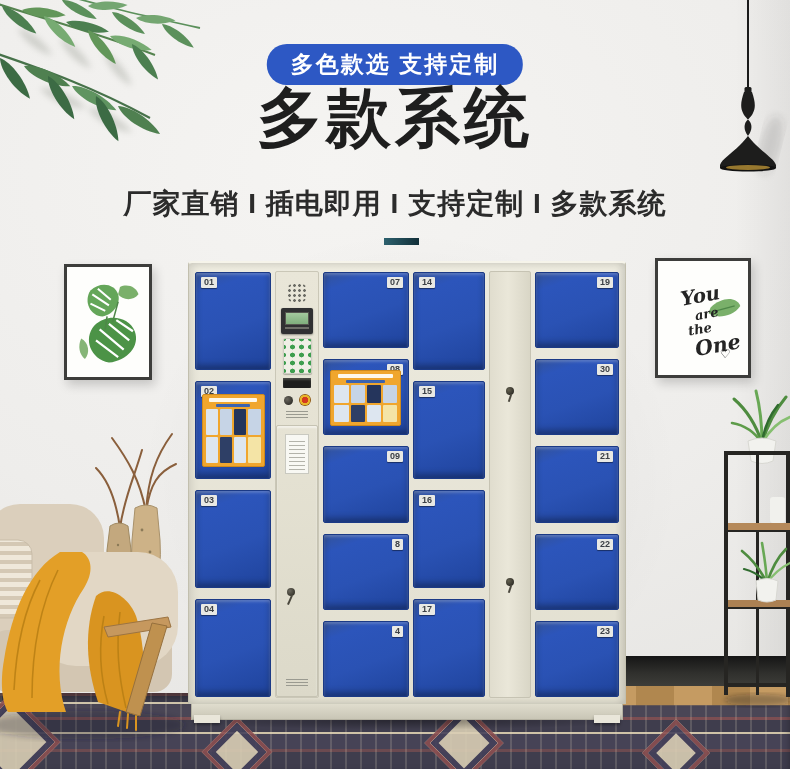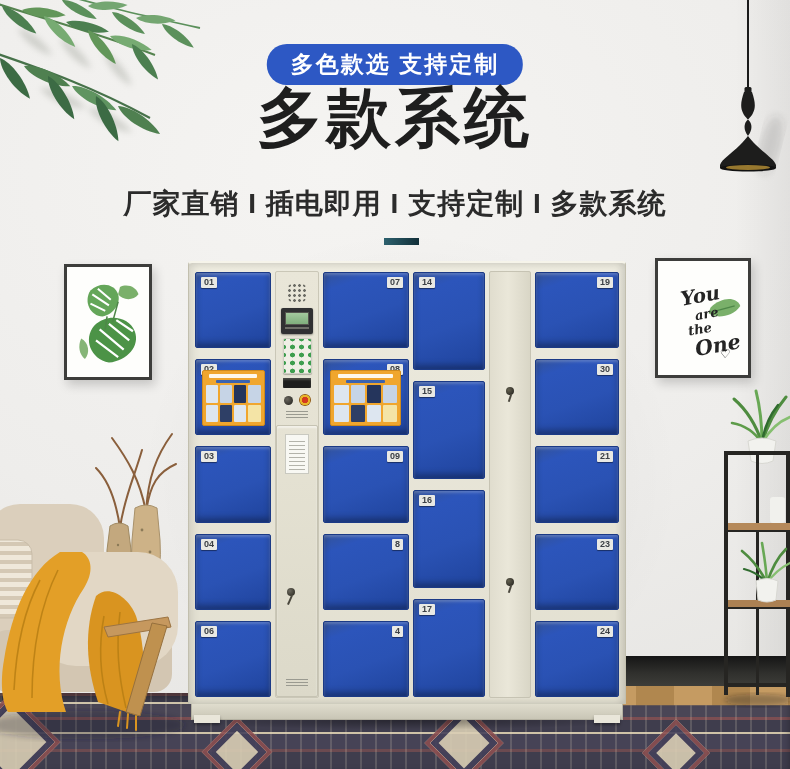--- a/index.html
+++ b/index.html
@@ -208,23 +208,20 @@
                 <div class="poster-cell"></div>
               </div>
             </div>
           </div>
           <div class="door">
             <span class="doornum left">03</span>
           </div>
           <div class="door">
             <span class="doornum left">04</span>
           </div>
-          <div class="door">
-            <span class="doornum left">06</span>
-          </div>
         </div>
 
       <div class="col ctrl col-ctrl">
         <div class="speaker"></div>
         <div class="lcd">
           <div class="lcd-screen"></div>
         </div>
         <div class="keypad"></div>
         <div class="slot"></div>
         <div class="lockrow">
@@ -294,24 +291,24 @@
           <div class="door">
             <span class="doornum right">19</span>
           </div>
           <div class="door">
             <span class="doornum right">30</span>
           </div>
           <div class="door">
             <span class="doornum right">21</span>
           </div>
           <div class="door">
+            <span class="doornum right">22</span>
+          </div>
+          <div class="door">
             <span class="doornum right">23</span>
-          </div>
-          <div class="door">
-            <span class="doornum right">24</span>
           </div>
         </div>
     </div>
     <div class="locker-plinth"></div>
   </div>
 
   <div class="scene leaves-tl">
     <svg viewBox="0 0 240 145">
       <defs>
         <path id="lf" d="M0 0 C9 -6 30 -7 44 -1 C30 6 9 6 0 0 Z"></path>

